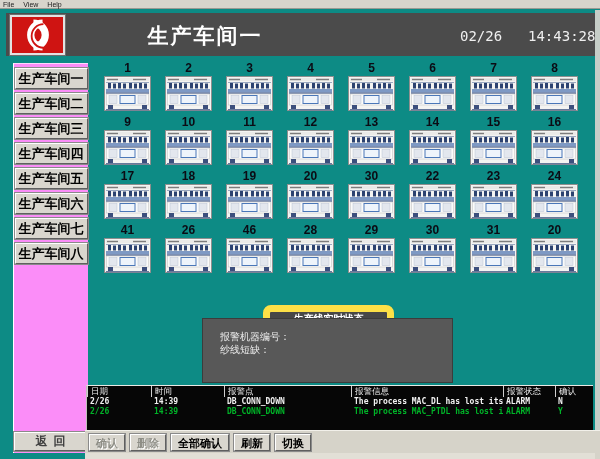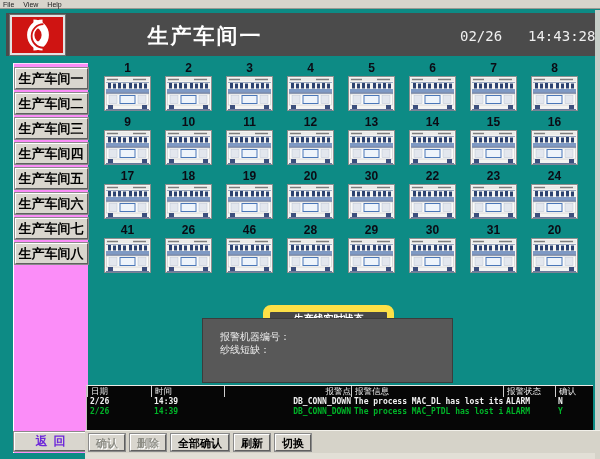--- a/index.html
+++ b/index.html
@@ -17,39 +17,39 @@
   .titlebar{position:absolute;left:6px;right:5px;top:13px;height:43px;background:#4b4b4b;}
   .logo{position:absolute;left:10px;top:15px;width:55px;height:40px;background:#cf1412;border:2px solid #e2e2e2;box-shadow:0 0 0 1px #6d6d6d;box-sizing:border-box;display:flex;align-items:center;justify-content:center;}
   .app-title{position:absolute;left:125px;top:22px;width:160px;text-align:center;color:#fff;font-size:21px;font-weight:bold;letter-spacing:2px;}
   .hdr-date{position:absolute;left:448px;top:28px;color:#efefef;font-family:"DejaVu Sans Mono",monospace;font-size:14px;margin-left:12px;}
   .hdr-time{position:absolute;left:528px;top:28px;color:#efefef;font-family:"DejaVu Sans Mono",monospace;font-size:14px;}
 
   
   .sidebar{position:absolute;left:13px;top:63px;width:75px;height:390px;background:#fb8df8;border-left:1px solid #ffffff;border-top:1px solid #ffd9fd;box-sizing:border-box;}
   .ws-btn{display:block;position:relative;margin:4px auto 0 auto;width:73px;height:21px;background:#d9d6ce;border:1px solid;border-color:#ffffff #5f5f5f #5f5f5f #ffffff;box-shadow:0 0 0 1px #8a8a8a;font-family:"Liberation Sans",sans-serif;font-size:13px;font-weight:bold;color:#000;line-height:18px;text-align:center;padding:0;}
   .ws-btn:first-child{margin-top:4px;}
-  .return-btn{position:absolute;left:14px;top:432px;width:73px;height:19px;background:#d9d6ce;border:1px solid;border-color:#ffffff #5f5f5f #5f5f5f #ffffff;box-shadow:0 0 0 1px #8a8a8a;font-family:"Liberation Sans",sans-serif;font-size:12px;font-weight:bold;color:#6d28d9;text-align:center;letter-spacing:6px;padding:0 0 0 6px;}
+  .return-btn{position:absolute;left:14px;top:432px;width:73px;height:19px;background:#d9d6ce;border:1px solid;border-color:#ffffff #5f5f5f #5f5f5f #ffffff;box-shadow:0 0 0 1px #8a8a8a;font-family:"Liberation Sans",sans-serif;font-size:12px;font-weight:bold;color:#404040;text-align:center;letter-spacing:6px;padding:0 0 0 6px;}
 
   
   .machine-grid{position:absolute;left:104px;top:62px;display:grid;grid-template-columns:repeat(8,47px);column-gap:14px;row-gap:5px;}
   .machine{width:47px;}
   .m-num{height:14px;text-align:center;font-size:12px;font-weight:bold;color:#0b0b14;line-height:13px;}
   .m-img{width:47px;height:35px;display:block;}
 
   
   .status-pill{position:absolute;left:263px;top:305px;width:117px;height:13px;background:#474747;border:7px solid #fde047;border-radius:8px;color:#fff;font-size:10px;font-weight:bold;text-align:center;line-height:13px;box-sizing:content-box;}
   .status-panel{position:absolute;left:202px;top:318px;width:251px;height:65px;background:#585858;border:1px solid #3c3c3c;box-sizing:border-box;color:#ececec;font-size:10px;padding:11px 0 0 17px;line-height:13px;}
 
   
   .alarm-table{position:absolute;left:86px;top:385px;width:507px;height:47px;background:#060606;border-top:1px solid #e9e9e4;border-left:1px solid #bfbfb9;box-sizing:border-box;overflow:hidden;font-family:"DejaVu Sans Mono",monospace;}
   .thead{display:flex;height:11px;color:#ededed;font-family:"Liberation Sans",sans-serif;font-size:8.5px;font-weight:normal;}
   .thead .cell{border-left:1px solid #cfcfcf;}
   .trow{display:flex;height:10px;font-size:8px;font-weight:bold;white-space:nowrap;}
   .cell{box-sizing:border-box;padding-left:3px;overflow:hidden;line-height:10px;}
-  .c0{width:64px;}.c1{width:73px;}.c2{width:127px;text-align:right;}.c3{width:152px;}.c4{width:52px;}.c5{width:37px;}
+  .c0{width:64px;}.c1{width:73px;}.c2{width:127px;}.c3{width:152px;}.c4{width:52px;}.c5{width:37px;}
 
   
   .toolbar{position:absolute;left:85px;top:430px;width:515px;height:29px;background:#d6d3c9;border-top:1px solid #f2f0ea;box-sizing:border-box;display:flex;gap:5px;align-items:flex-start;padding:3px 0 0 4px;}
   .tb-btn{height:17px;background:#d9d6ce;border:1px solid;border-color:#ffffff #5f5f5f #5f5f5f #ffffff;box-shadow:0 0 0 1px #8a8a8a;font-family:"Liberation Sans",sans-serif;font-size:11px;font-weight:bold;color:#000;padding:0 6px;line-height:14px;}
   .tb-btn.disabled{color:#8e8e86;text-shadow:1px 1px 0 #fff;}
   .bottom-strip{position:absolute;left:85px;top:453px;right:5px;height:6px;background:#e2dfd6;}
 </style>
 </head>
 <body>
 

